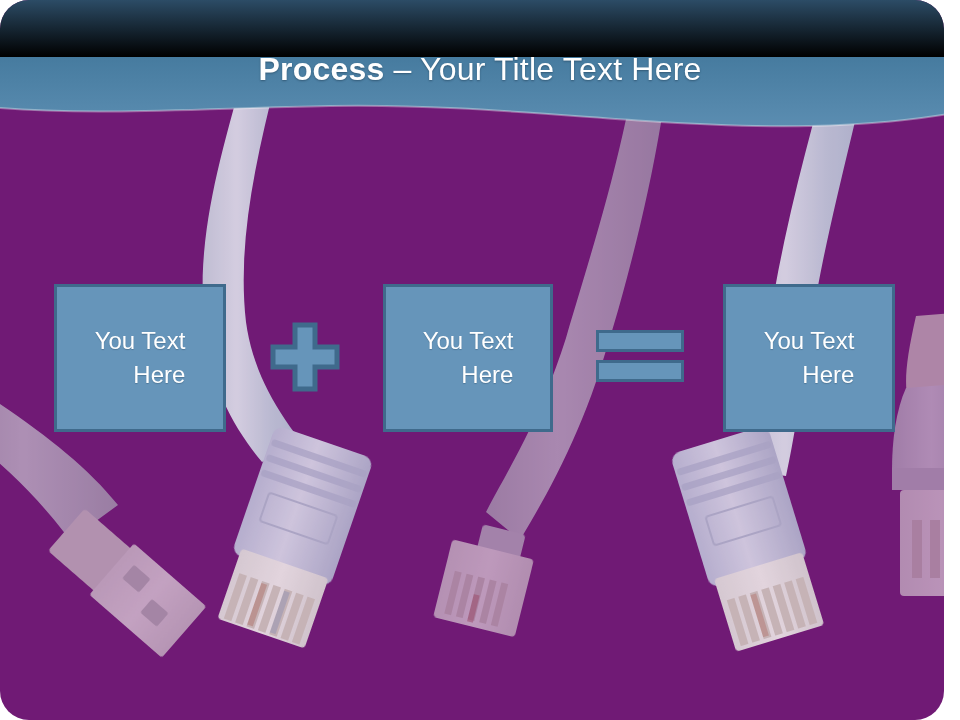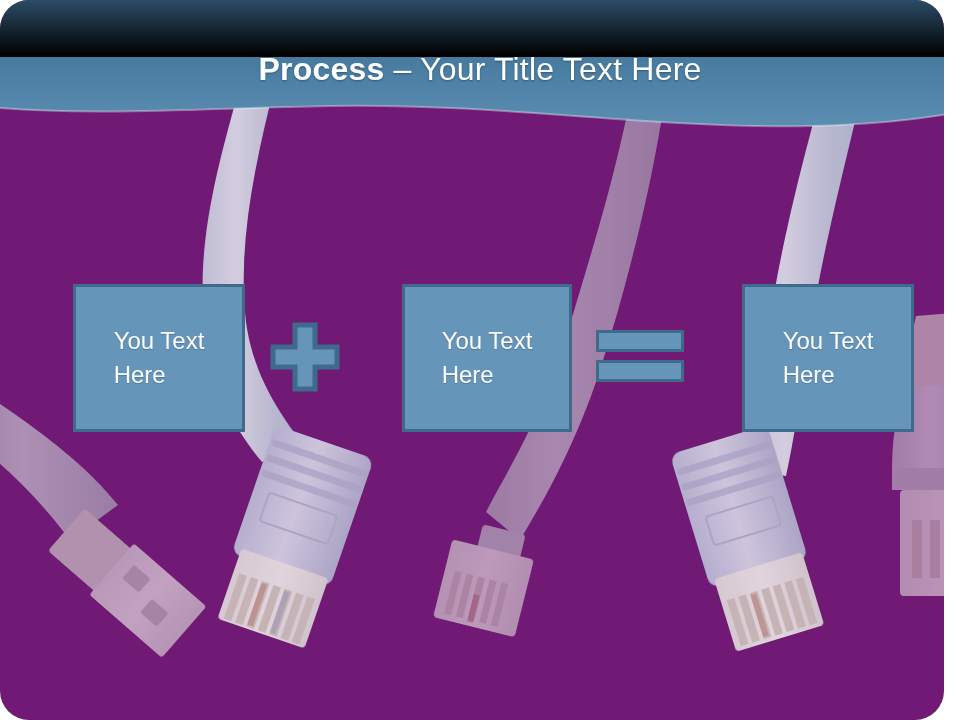--- a/index.html
+++ b/index.html
@@ -63,25 +63,24 @@
 
   
   .proc-box {
     position: absolute;
     box-sizing: border-box;
     background: #6695ba;
     border: 3px solid #3f6a8c;
     color: #ffffff;
     font-size: 24px;
     line-height: 34px;
-    text-align: left;
+    text-align: right;
     display: flex;
     align-items: center;
     justify-content: center;
-    margin-left: 19px;
   }
   .proc-box .label {
     display: block;
     padding: 0 10px;
     text-shadow: 0 1px 1px rgba(40,70,95,0.35);
   }
 
   #box-1 { left: 54px;  top: 284px; width: 172px; height: 148px; }
   #box-2 { left: 383px; top: 284px; width: 170px; height: 148px; }
   #box-3 { left: 723px; top: 284px; width: 172px; height: 148px; }

